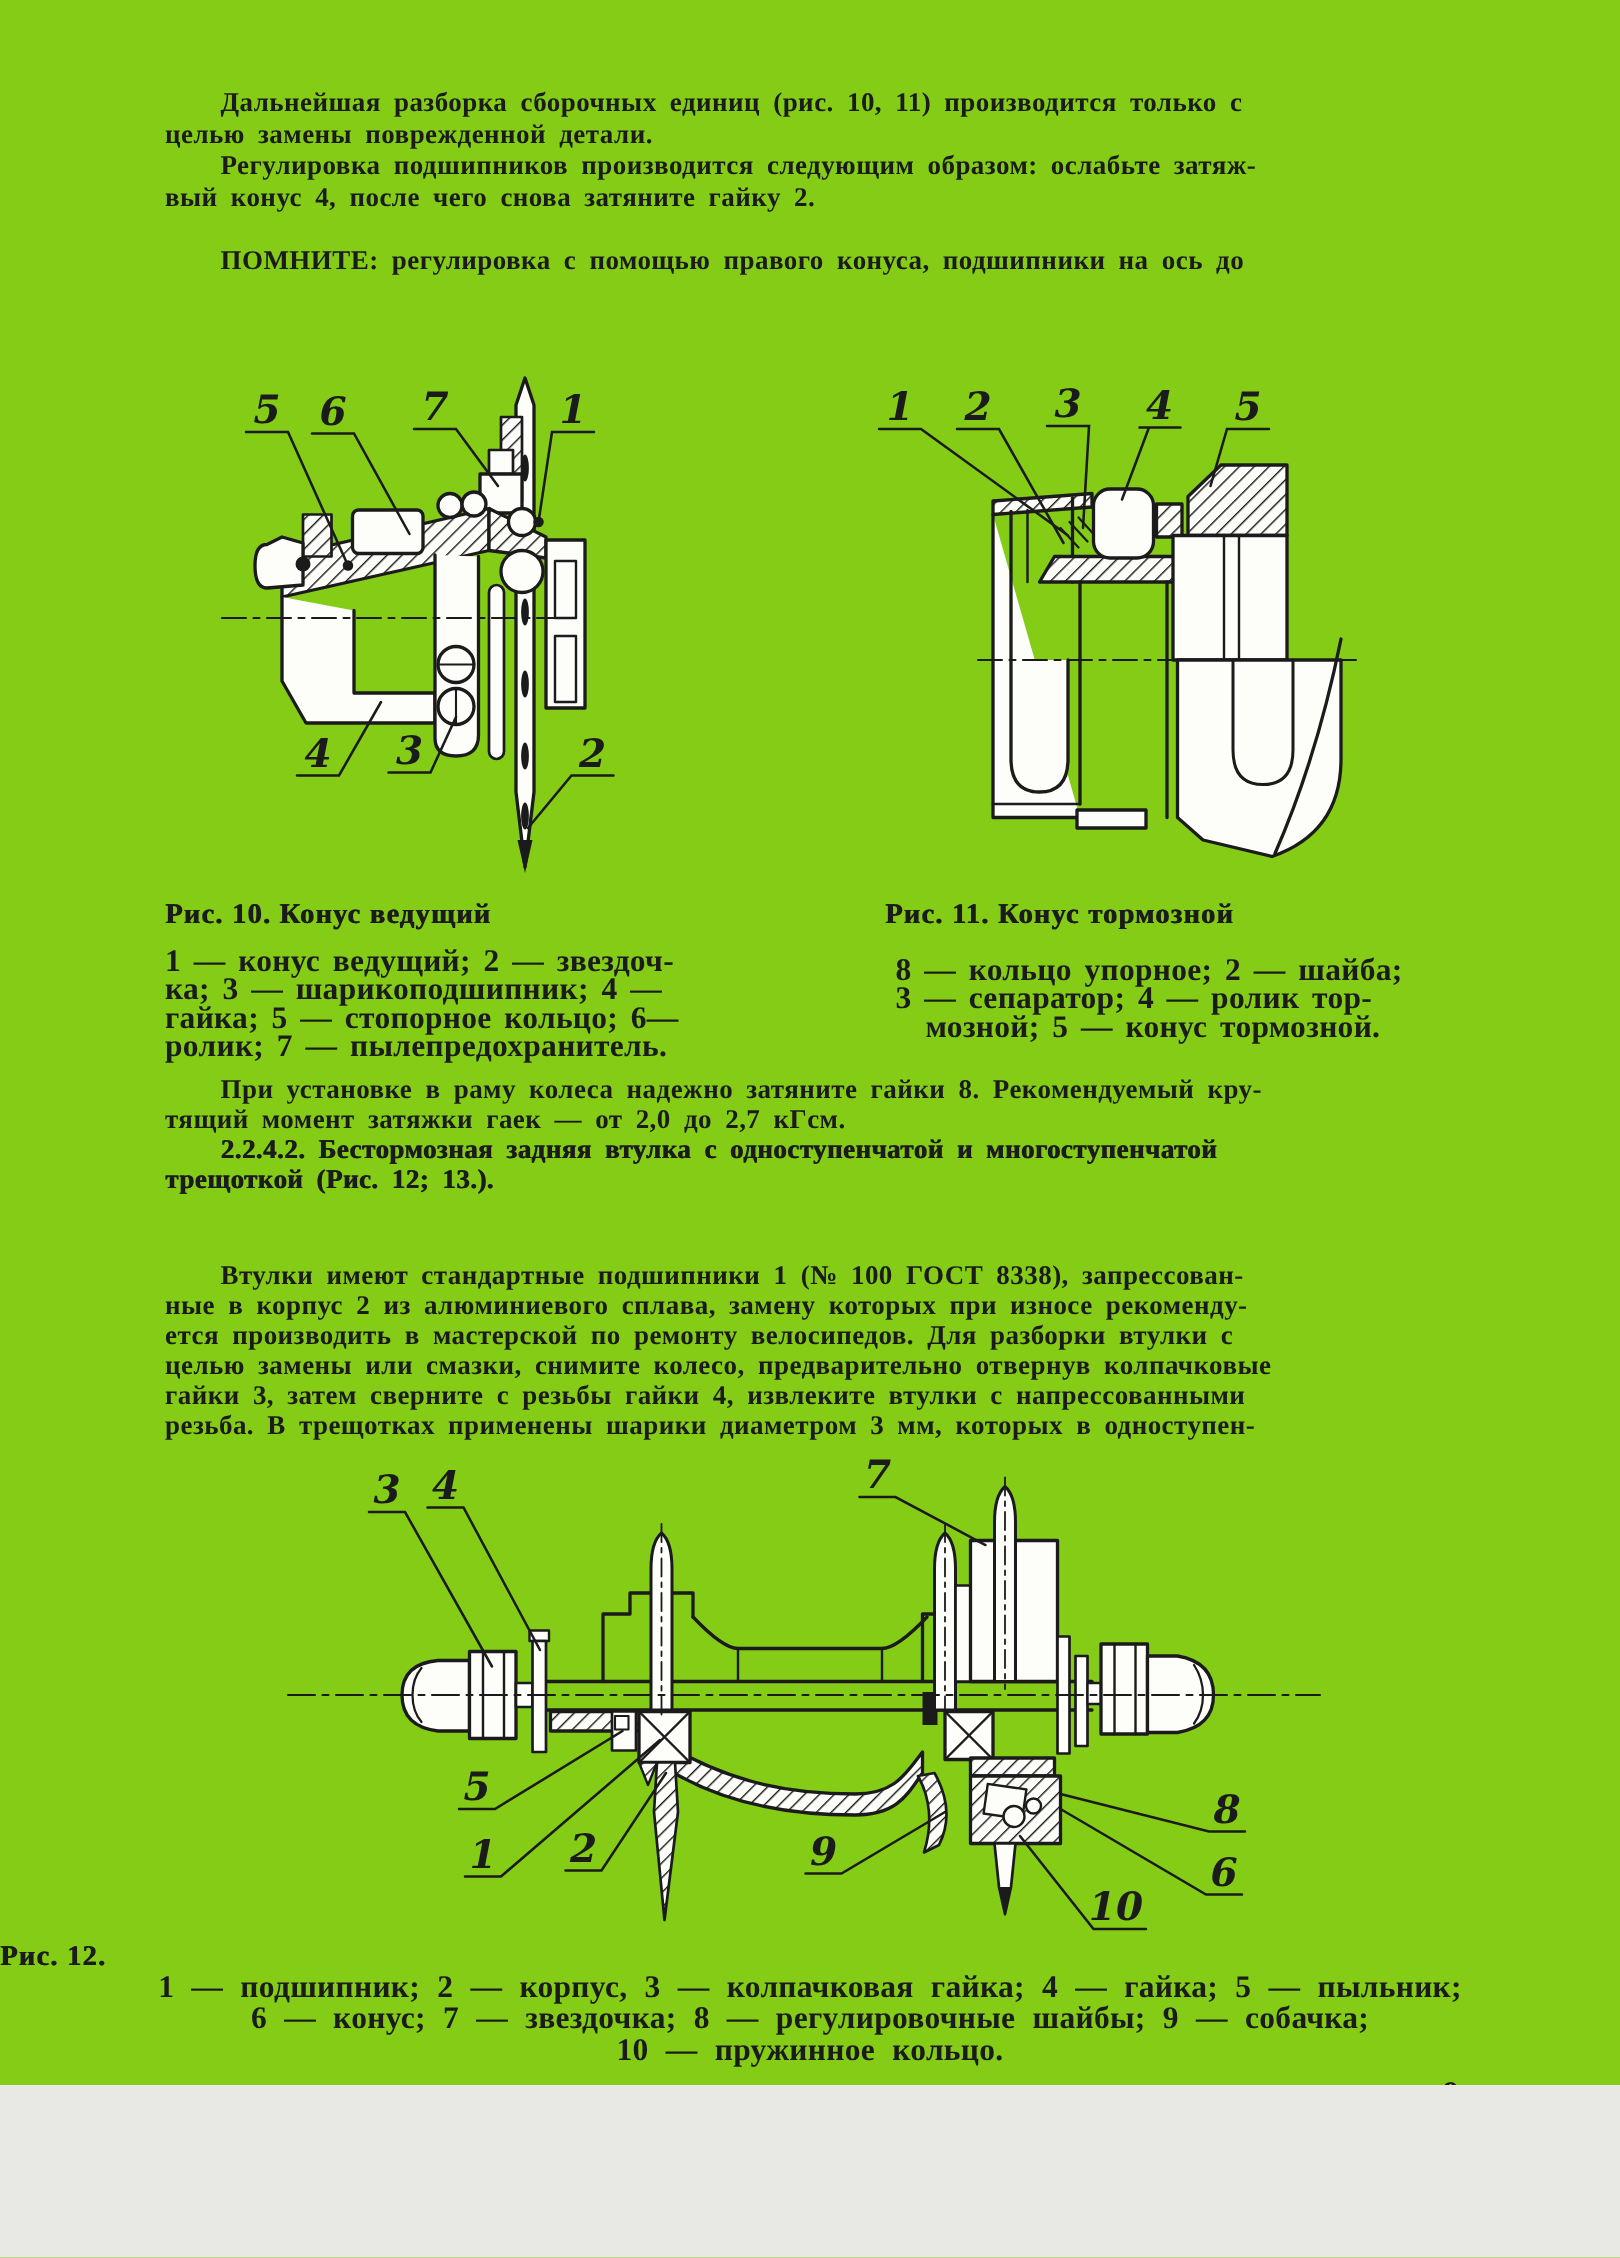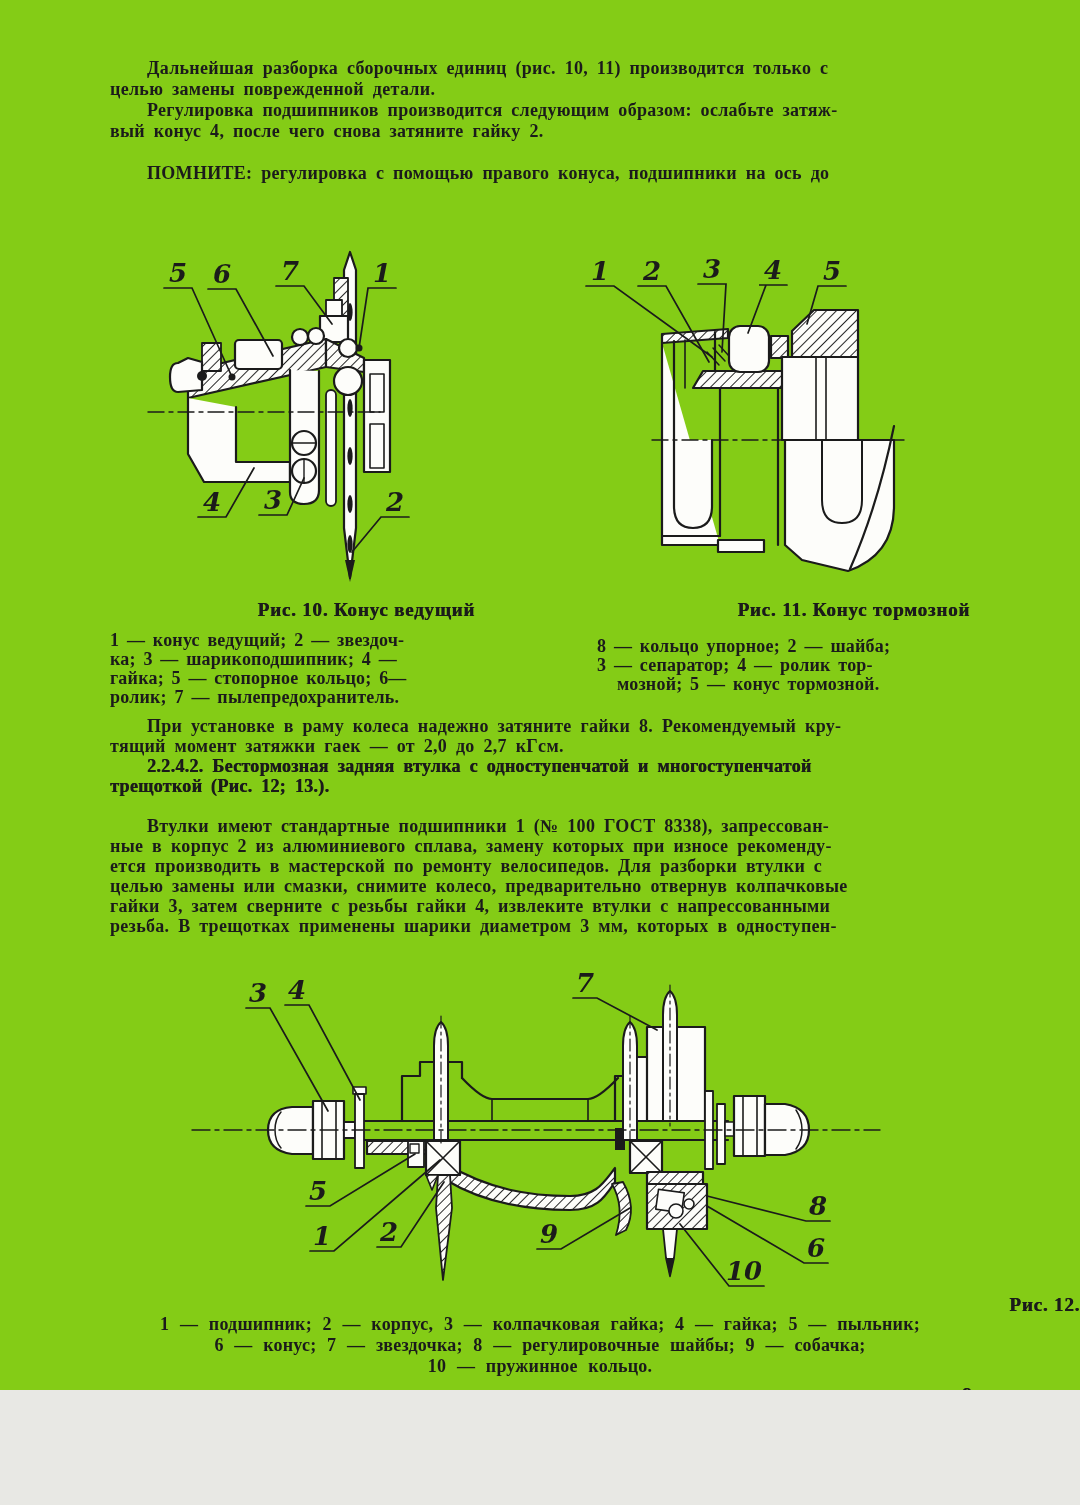--- a/index.html
+++ b/index.html
@@ -9,24 +9,24 @@
     font-family:"Liberation Serif","DejaVu Serif",serif; font-weight:700;text-decoration:underline;
   }
   .block{position:absolute; left:110px; width:866px;}
   .para{font-size:18px; line-height:21px; letter-spacing:.3px; word-spacing:4px;}
   .para .line{white-space:nowrap;}
   .indent-first .line:first-child{text-indent:37px;}
   .hang .line:nth-child(2){text-indent:172px; word-spacing:13px;}
   .tight{line-height:20px;}
   .xbold{text-shadow:.5px 0 0 currentColor;}
   .fig-caption{
-    position:absolute; text-align:right; font-size:19px; letter-spacing:.8px;
+    position:absolute; text-align:left; font-size:19px; letter-spacing:.8px;
     text-shadow:.5px 0 0 currentColor; white-space:nowrap;
   }
-  .legend{position:absolute; font-size:18px; line-height:19px; letter-spacing:.2px; word-spacing:3px;}
+  .legend{position:absolute; font-size:21px; line-height:19px; letter-spacing:.2px; word-spacing:3px;}
   .legend .line{white-space:nowrap;}
   .legend-11 .line:nth-child(3){text-indent:20px;}
   .legend-12{line-height:21px; word-spacing:6px;}
   .legend-12 .line{text-align:center;}
   .fig{position:absolute;}
   .callout text{
     font-family:"DejaVu Serif",serif; font-style:italic; font-weight:700;
     font-size:26px; fill:#1b1b1b;
   }
   .pagenum{position:absolute; top:1384px; right:108px; font-size:20px; text-shadow:.4px 0 0 currentColor;}
@@ -197,21 +197,21 @@
     </div>
 
   <div class="block para tight indent-first" style="top:716px">
       <div class="line">При установке в раму колеса надежно затяните гайки 8. Рекомендуемый кру-</div>
       <div class="line">тящий момент затяжки гаек — от 2,0 до 2,7 кГсм.</div>
     </div>
   <div class="block para tight indent-first xbold" style="top:756px">
       <div class="line">2.2.4.2. Бестормозная задняя втулка с одноступенчатой и многоступенчатой</div>
       <div class="line">трещоткой (Рис. 12; 13.).</div>
     </div>
-  <div class="block para tight indent-first" style="top:816px">
+  <div class="block para tight indent-first" style="top:840px">
       <div class="line">Втулки имеют стандартные подшипники 1 (№ 100 ГОСТ 8338), запрессован-</div>
       <div class="line">ные в корпус 2 из алюминиевого сплава, замену которых при износе рекоменду-</div>
       <div class="line">ется производить в мастерской по ремонту велосипедов. Для разборки втулки с</div>
       <div class="line">целью замены или смазки, снимите колесо, предварительно отвернув колпачковые</div>
       <div class="line">гайки 3, затем сверните с резьбы гайки 4, извлеките втулки с напрессованными</div>
       <div class="line">резьба. В трещотках применены шарики диаметром 3 мм, которых в одноступен-</div>
     </div>
 
   <svg class="fig" style="left:180px; top:958px" width="720" height="345" viewBox="0 0 720 345">
     <defs>

